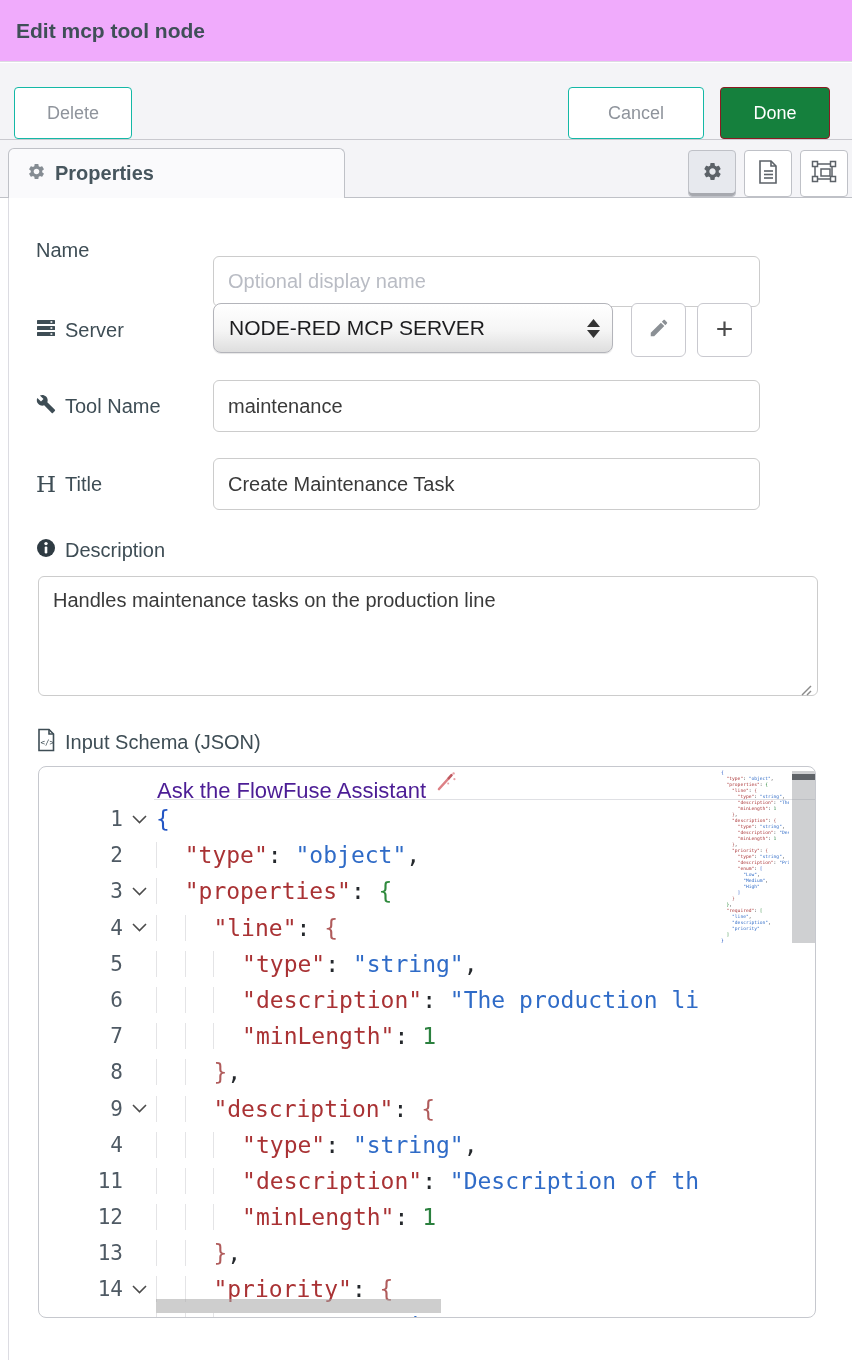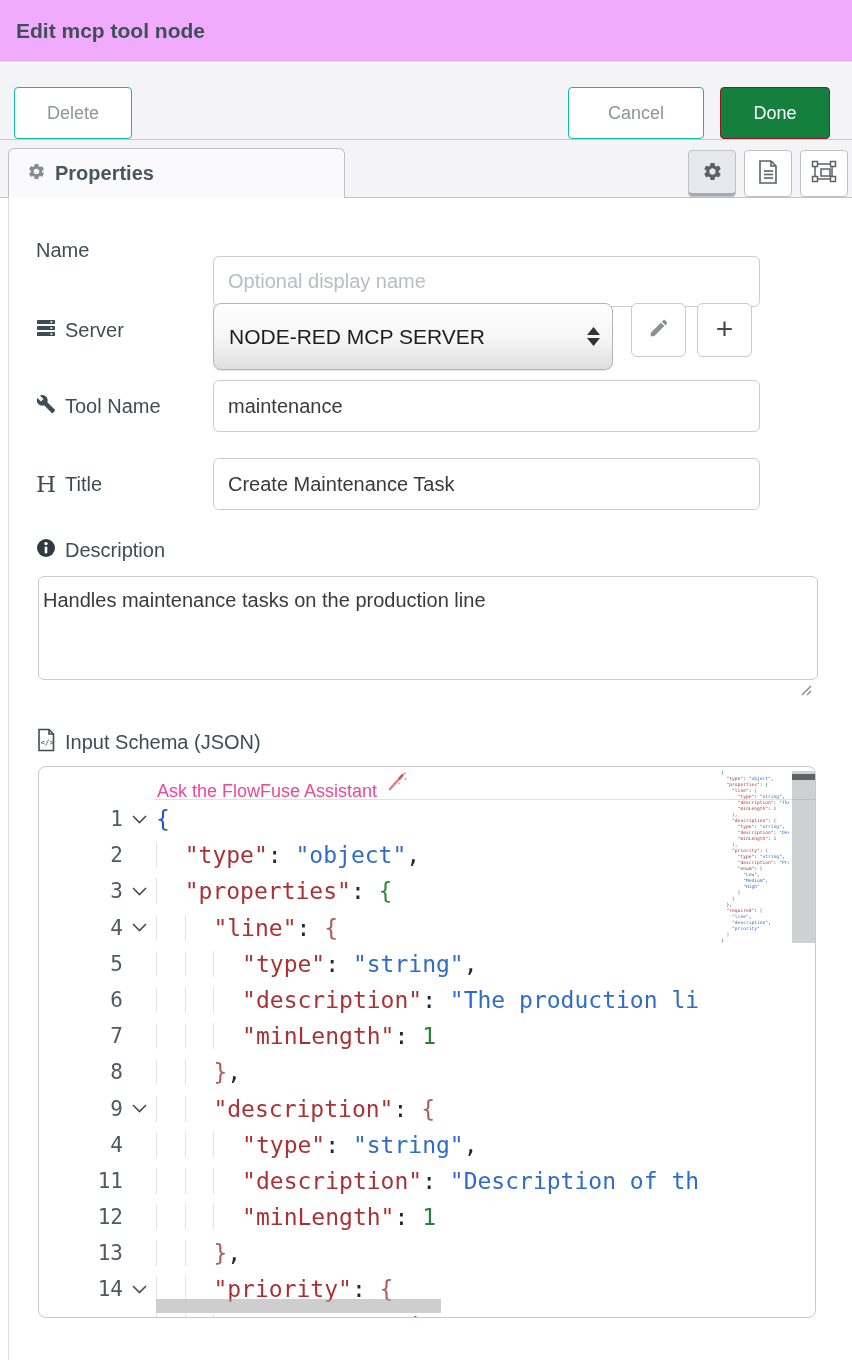--- a/index.html
+++ b/index.html
@@ -34,39 +34,39 @@
   .leftline { position:absolute; left:8px; top:198px; width:1px; height:1162px; background:#dcdce2; }
 
   
   .flabel { position:absolute; left:36px; width:172px; display:flex; align-items:center; gap:9px;
             font-size:20px; color:#3e4d55; }
   .inp { position:absolute; left:213px; width:547px; height:51px; border:1px solid #cccccc; border-radius:6px;
          font-family:"Liberation Sans", sans-serif; font-size:20px; color:#3a3a3a; padding:0 14px; background:#fff; outline:none; }
   .inp::placeholder { color:#b9bcc4; }
   .serif-h { font-family:"DejaVu Serif", serif; font-size:23px; color:#3e4d55; }
 
-  .sel { position:absolute; left:213px; top:303px; width:400px; height:67px; border:1px solid #b3b4ba; border-radius:8px;
+  .sel { position:absolute; left:213px; top:303px; width:400px; height:50px; border:1px solid #b3b4ba; border-radius:8px;
          background:linear-gradient(180deg,#ffffff 0%,#f5f5f5 55%,#dedede 100%); box-shadow:0 1px 1px rgba(0,0,0,.10);
          display:flex; align-items:center; padding-left:15px; font-size:21px; color:#1d1d1f; cursor:pointer; }
   .sel-arrows { position:absolute; right:12px; top:0; height:100%; display:flex; flex-direction:column; justify-content:center; gap:3px; }
   .sqbtn { position:absolute; top:303px; width:55px; height:54px; background:#fff; border:1px solid #c9c9cf; border-radius:6px;
            display:flex; align-items:center; justify-content:center; cursor:pointer; }
   .sqbtn-edit { left:631px; } .sqbtn-add { left:697px; }
   .plus-glyph { font-size:30px; color:#4a4a4a; line-height:1; margin-top:-3px; }
 
-  .tarea { position:absolute; left:38px; top:576px; width:780px; height:104px; border:1px solid #cccccc; border-radius:6px;
-           font-family:"Liberation Sans", sans-serif; font-size:20px; color:#3a3a3a; padding:12px 4px; resize:none; outline:none; }
+  .tarea { position:absolute; left:38px; top:576px; width:780px; height:120px; border:1px solid #cccccc; border-radius:6px;
+           font-family:"Liberation Sans", sans-serif; font-size:20px; color:#3a3a3a; padding:12px 14px; resize:none; outline:none; }
   .resize-h { position:absolute; left:800px; top:682px; pointer-events:none; }
 
   
   .editor { position:absolute; left:38px; top:766px; width:778px; height:552px; border:1px solid #c6c8ce; border-radius:8px;
             background:#ffffff; overflow:hidden; }
   .asst-bar { position:absolute; left:115px; top:0; width:663px; height:33px; border-bottom:1px solid #dfe0e4;
               display:flex; align-items:center; gap:9px; padding-left:3px; }
-  .asst-label { font-size:18px; color:#ec4899;margin-top:16px; }
+  .asst-label { font-size:22px; color:#4c1d95;margin-top:16px; }
   .lines { position:absolute; left:0; top:34px; width:778px; }
   .cl { display:flex; height:36.2px; line-height:36.2px; }
   .ln { width:84px; text-align:right; font-family:"DejaVu Sans Mono", monospace; font-size:21px; color:#4f5a64; flex:0 0 84px; }
   .fold { width:33px; flex:0 0 33px; display:flex; align-items:center; justify-content:center; }
   .code { white-space:pre; font-family:"DejaVu Sans Mono", monospace; font-size:23px; color:#24282c; }
   .ig { border-left:1px solid #e4e4e6; white-space:pre; }
   .tk { color:#a93234; } .ts { color:#2f6bc7; } .tn { color:#2b803e; }
   .b1 { color:#2456c4; } .b2 { color:#2f8a3d; } .b3 { color:#b05b5b; }
 
   .minimap { position:absolute; left:682px; top:3px; width:68px; height:180px; overflow:hidden; }

